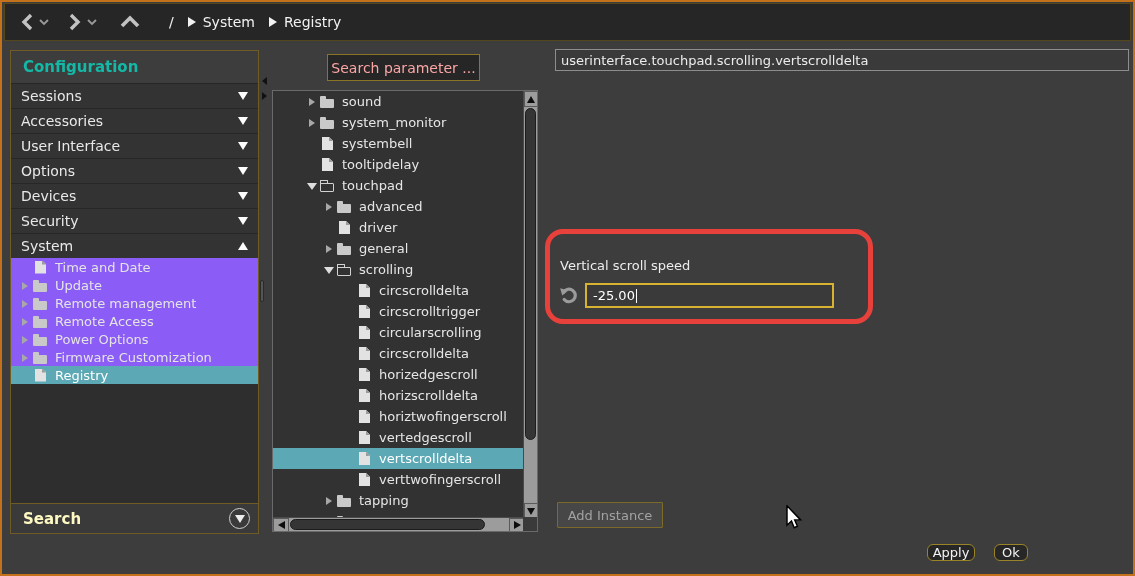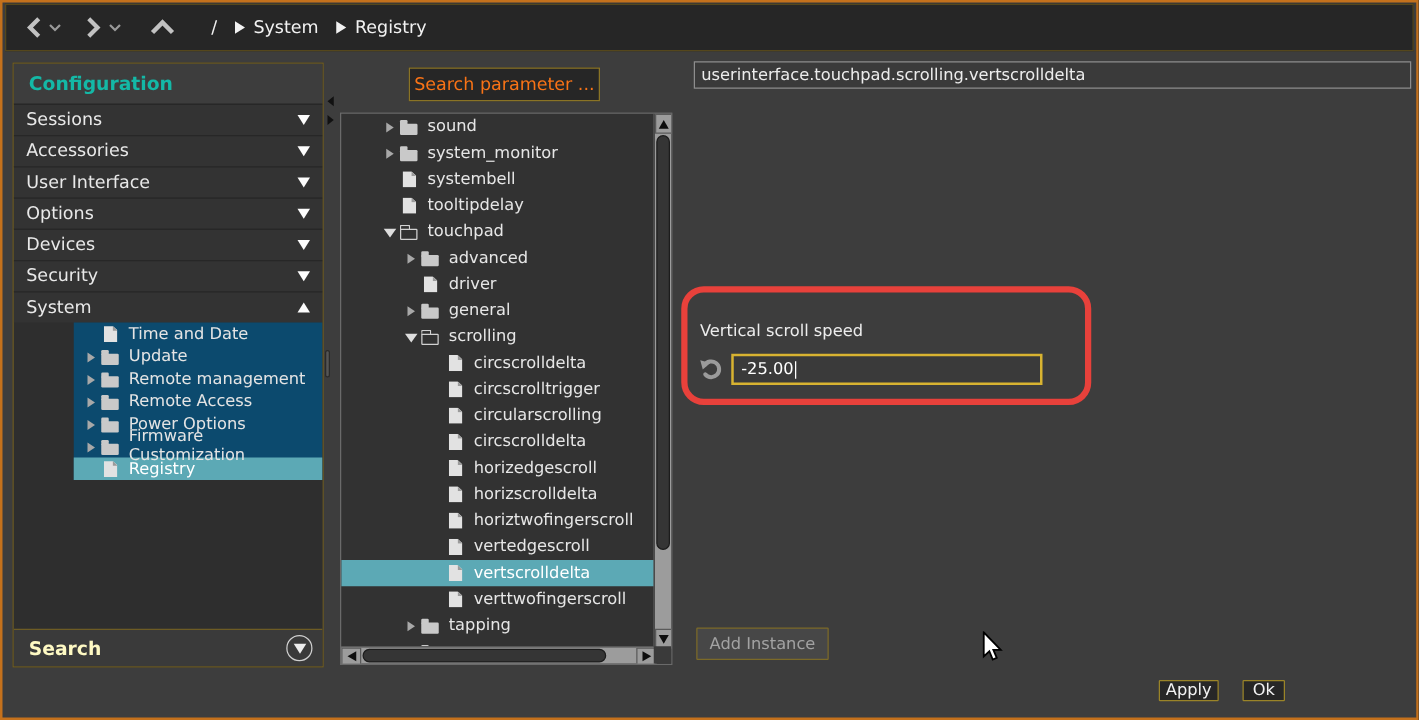--- a/index.html
+++ b/index.html
@@ -25,36 +25,36 @@
   .sidebar{
     position:absolute;left:8px;top:48px;width:249px;height:484px;
     background:#2e2e2e;border:1px solid #6e5c24;
     display:flex;flex-direction:column;overflow:hidden;
   }
   .side-header{height:32px;background:#3d3d3d;display:flex;align-items:center;padding-left:12px;font-weight:bold;font-size:15px;color:#14b8a6;}
   .sec-row{height:25px;background:#333333;border-top:1px solid #272727;display:flex;align-items:center;padding:0 10px;font-size:14px;color:#e9e9e9;}
   .sec-row .grow{flex:1;}
   .ch-down{width:0;height:0;border-top:8px solid #fdfdfd;border-left:5px solid transparent;border-right:5px solid transparent;}
   .ch-up{width:0;height:0;border-bottom:8px solid #fdfdfd;border-left:5px solid transparent;border-right:5px solid transparent;}
-  .sub-list{background:#0c4a6e;margin-left:48px;}
+  .sub-list{background:#8b5cf6;}
   .sub-row{height:18px;display:flex;align-items:center;padding-left:8px;font-size:13px;color:#e4e4e4;}
   .sub-row.sel{background:#5ca9b5;color:#ffffff;}
   .side-fill{flex:1;background:#2e2e2e;}
   .search-header{height:30px;background:#3a3a3a;border-top:1px solid #6e5c24;display:flex;align-items:center;padding:0 8px 0 12px;font-weight:bold;font-size:15px;color:#fef9c3;}
   .circle-tri{width:21px;height:21px;border:1px solid #d0d0d0;border-radius:50%;display:flex;align-items:center;justify-content:center;}
   .circle-tri b{width:0;height:0;border-top:8px solid #ededed;border-left:5px solid transparent;border-right:5px solid transparent;}
   
   .splitter{position:absolute;left:257px;top:48px;width:12px;height:484px;}
   .grip{position:absolute;left:1px;top:230px;width:4px;height:22px;background:#555;border-radius:2px;border:1px solid #2a2a2a;}
   .pane-arrow-l{position:absolute;left:3px;top:27px;width:0;height:0;border-right:5px solid #111;border-top:4px solid transparent;border-bottom:4px solid transparent;}
   .pane-arrow-r{position:absolute;left:3px;top:42px;width:0;height:0;border-left:5px solid #111;border-top:4px solid transparent;border-bottom:4px solid transparent;}
   
   .search-param{
     position:absolute;left:325px;top:52px;width:153px;height:27px;
-    background:#262626;border:1px solid #8a7426;color:#f97316;font-size:14px;
+    background:#262626;border:1px solid #8a7426;color:#fca5a5;font-size:14px;
     display:flex;align-items:center;justify-content:center;
   }
   .tree{
     position:absolute;left:270px;top:88px;width:266px;height:442px;
     background:#323232;border:1px solid #6a6a6a;overflow:hidden;
   }
   .tree-rows{position:absolute;left:0;top:0;right:14px;bottom:14px;overflow:hidden;}
   .ti{height:21px;display:flex;align-items:center;color:#e6e6e6;font-size:13px;white-space:nowrap;}
   .ti.l1{padding-left:33px;}
   .ti.l2{padding-left:50px;}
@@ -98,21 +98,21 @@
     position:absolute;left:583px;top:281px;width:249px;height:25px;
     background:#3a3a3a;border:2px solid #d8b331;color:#fff;
     display:flex;align-items:center;padding:0 6px;font-size:13px;
   }
   .caret{display:inline-block;width:1px;height:14px;background:#fff;margin-left:1px;}
   .inst-btn{position:absolute;height:26px;background:#474747;border:1px solid #7c6a28;color:#a2a2a2;font-size:13px;display:flex;align-items:center;justify-content:center;border-radius:1px;}
   .add-btn{left:555px;top:500px;width:106px;}
   .del-btn{left:676px;top:500px;width:122px;}
   .cursor{position:absolute;left:783px;top:503px;width:20px;height:24px;}
   
-  .f-btn{position:absolute;top:542px;height:17px;background:#272727;border:1px solid #9a8428;color:#f2f2f2;font-size:13px;display:flex;align-items:center;justify-content:center;border-radius:1px;}
+  .f-btn{position:absolute;top:542px;height:17px;background:#272727;border:1px solid #9a8428;color:#f2f2f2;font-size:13px;display:flex;align-items:center;justify-content:center;border-radius:6px;}
   .apply{left:925px;width:48px;}
   .ok{left:992px;width:34px;}
   .cancel{left:1045px;width:62px;margin-top:30px;}
 </style>
 </head>
 <body>
 
 <div class="win">
 
   <div class="toolbar">

